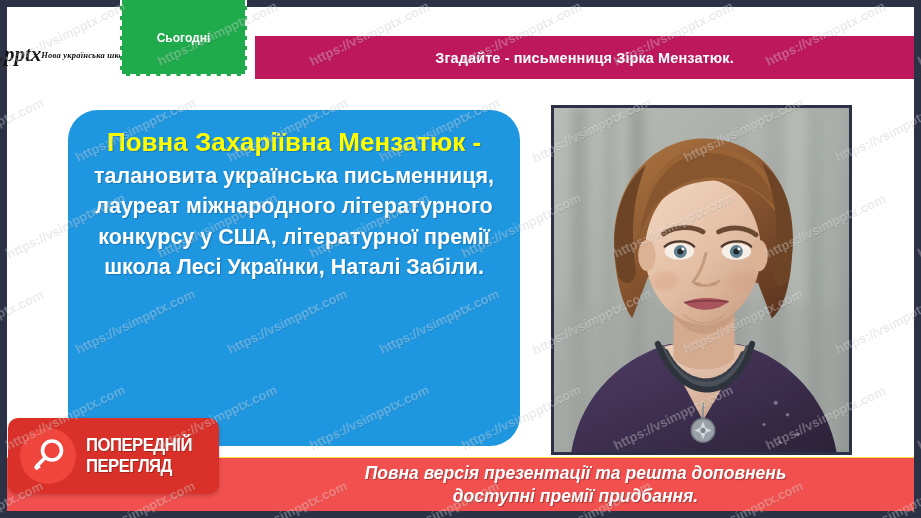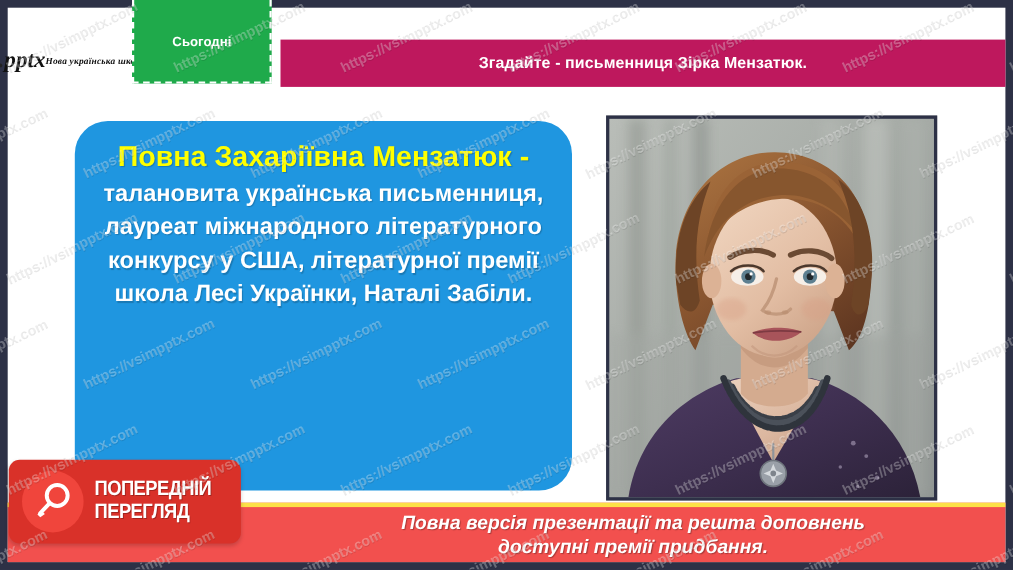--- a/index.html
+++ b/index.html
@@ -161,21 +161,21 @@
   .photo-frame svg { display: block; width: 100%; height: 100%; }
 
   
   .red-banner {
     position: absolute;
     left: 7px;
     top: 457px;
     width: 907px;
     height: 54px;
     background: #f2504e;
-    border-top: 4px solid #fde047;
+    border-top: 1px solid #fde047;
     box-sizing: border-box;
     display: flex;
     align-items: center;
     justify-content: center;
   }
   .red-banner .rb-text {
     color: #ffffff;
     font-size: 17.5px;
     font-style: italic;
     font-weight: bold;

